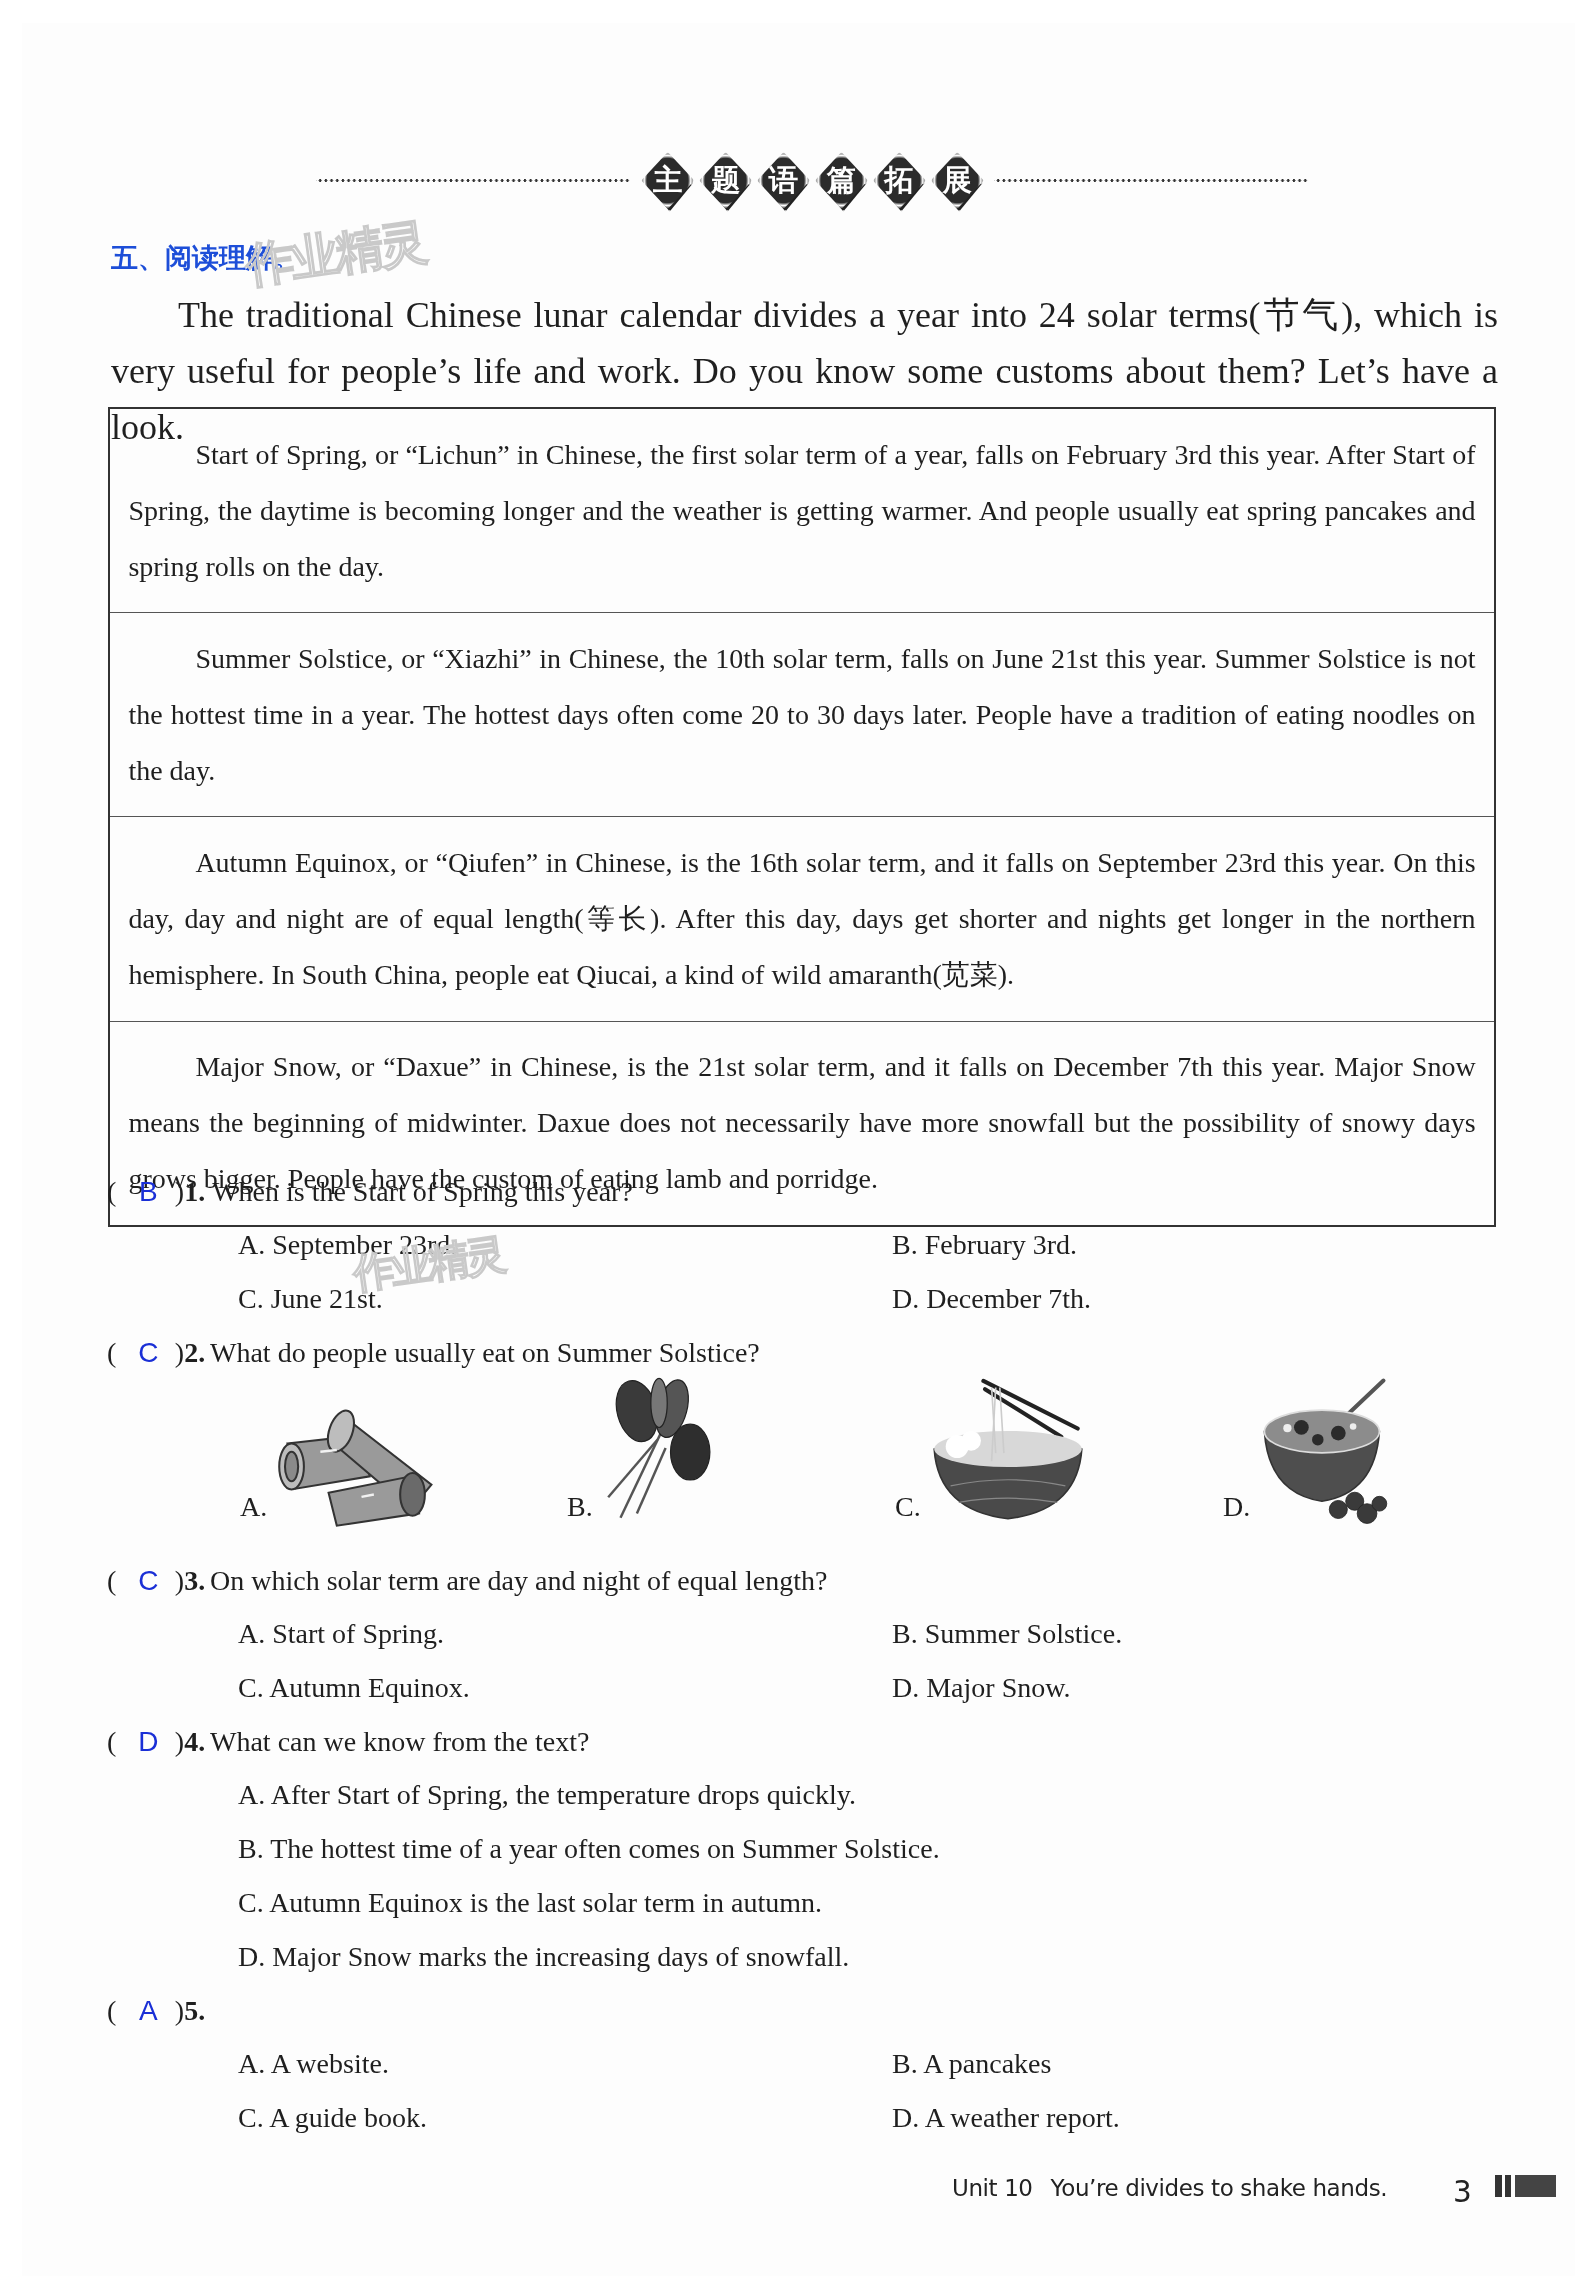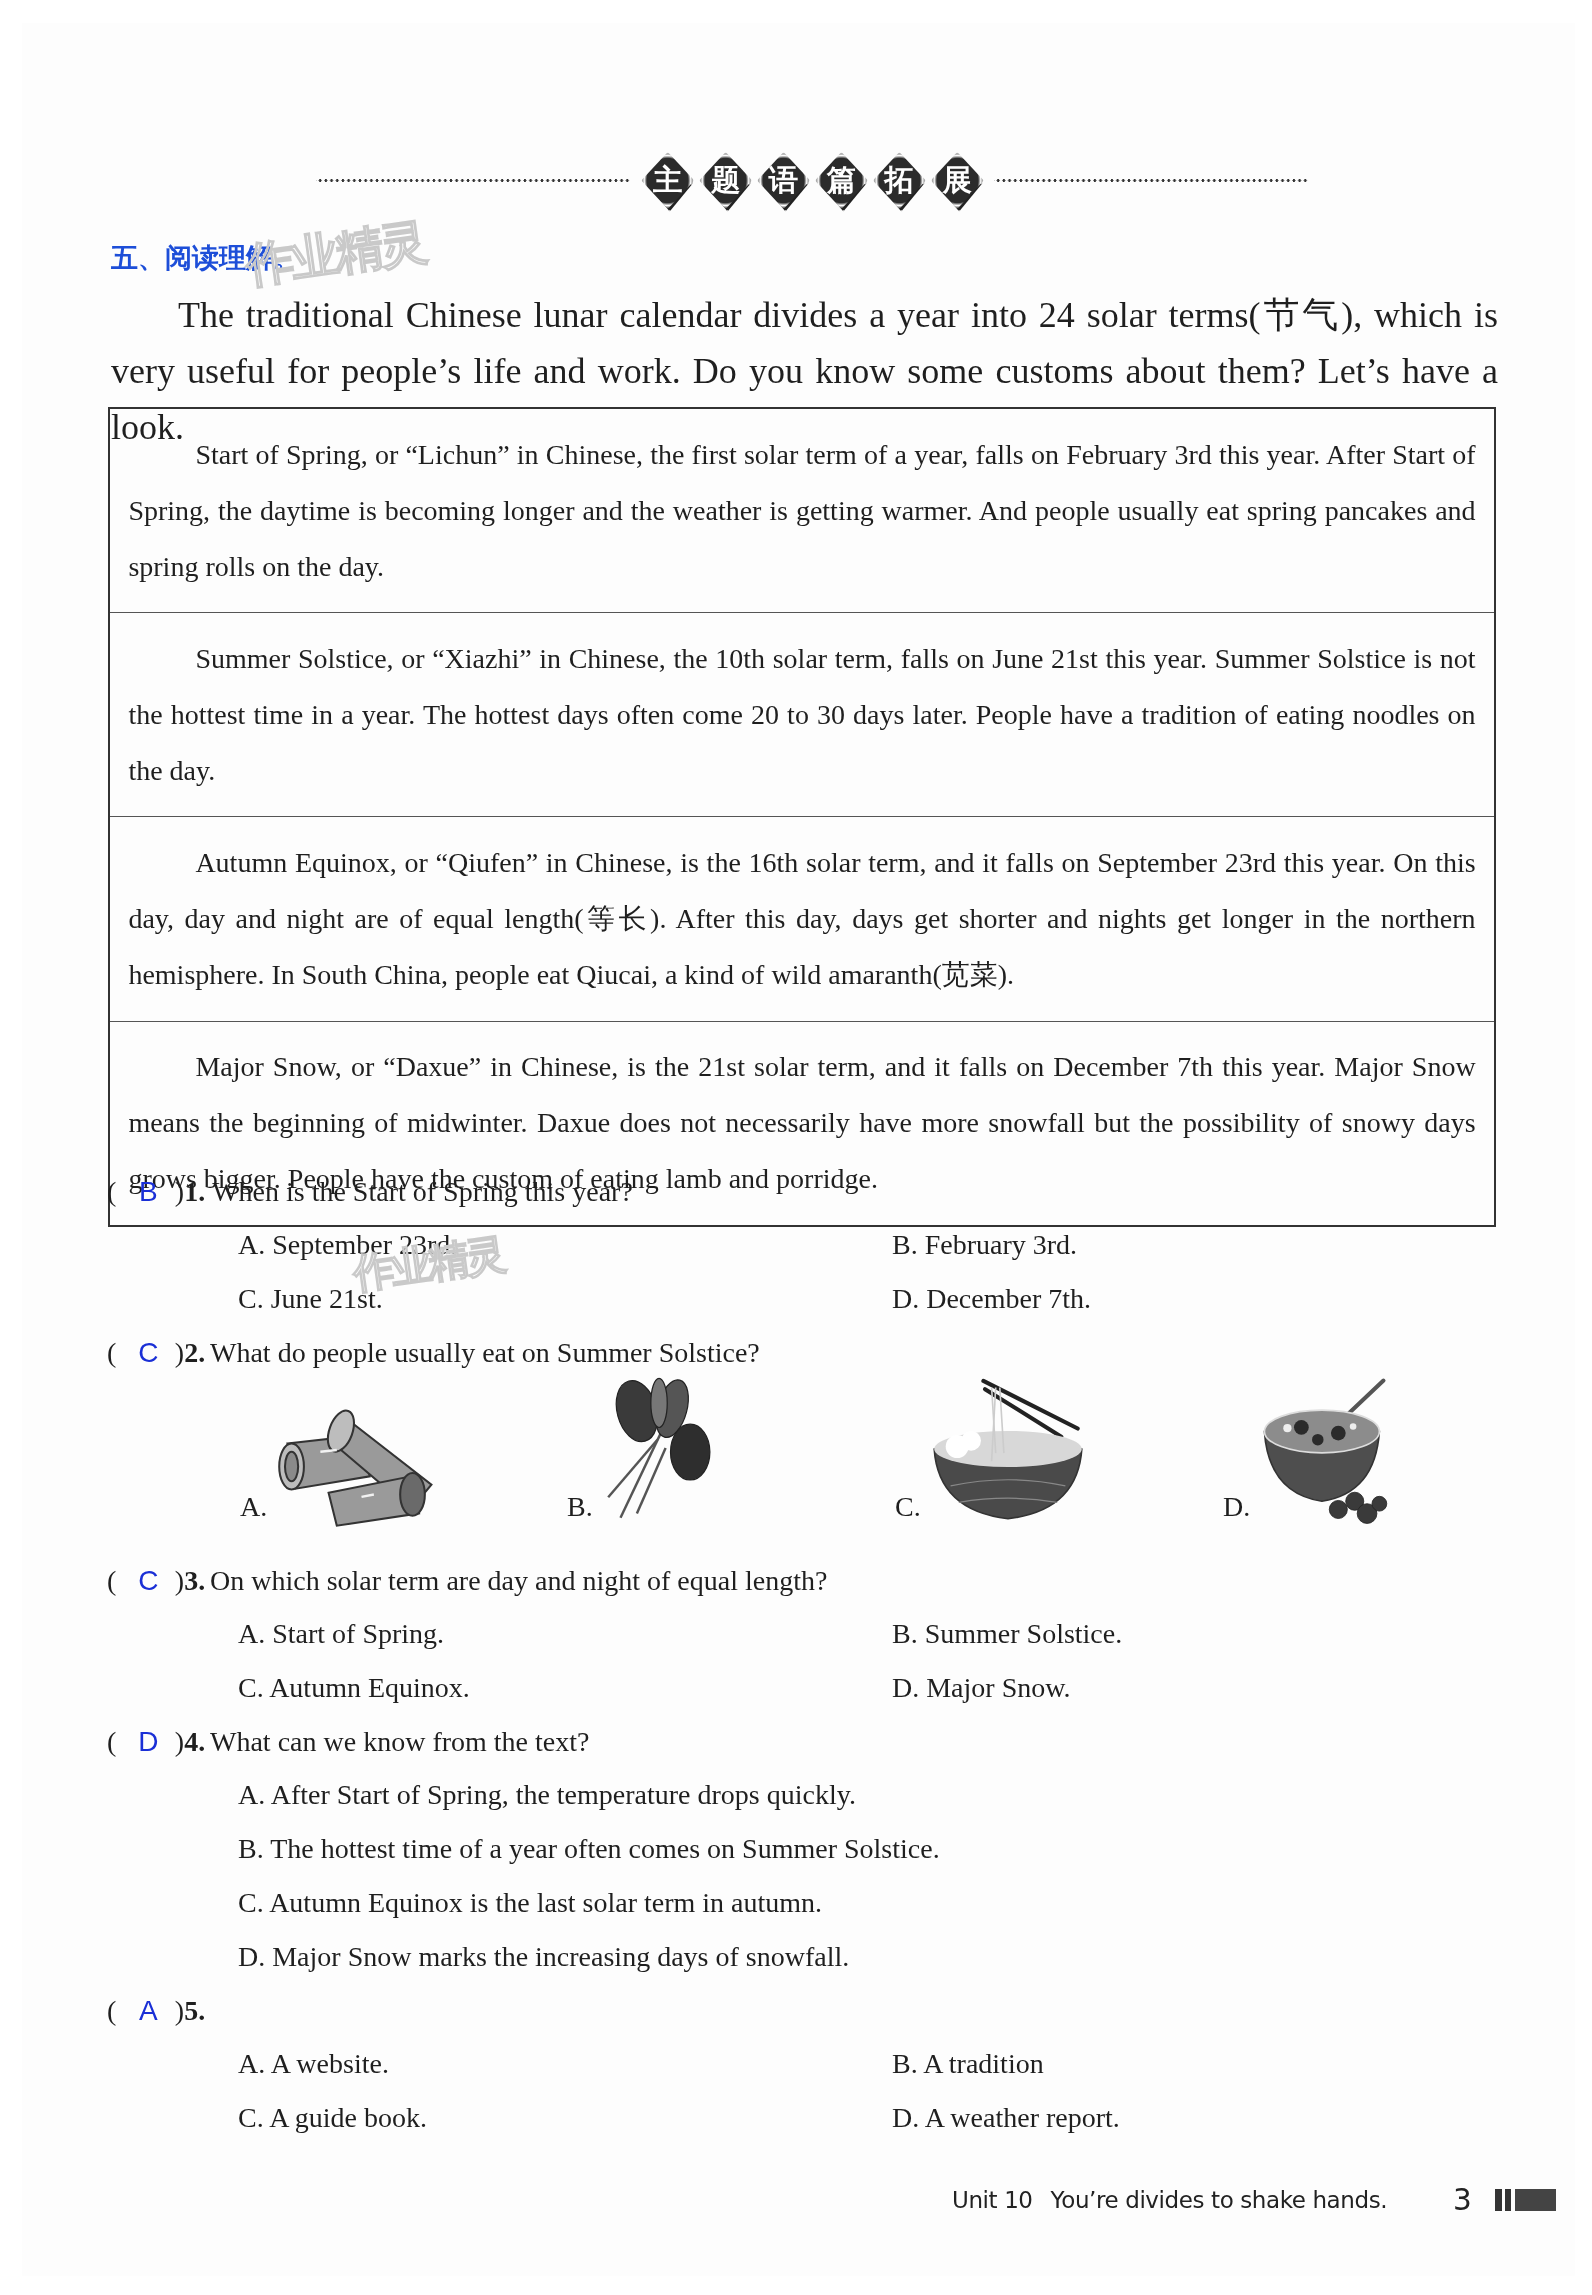--- a/index.html
+++ b/index.html
@@ -86,21 +86,21 @@
   .opt { height: 54px; line-height: 54px; }
 
   .pics { position: relative; height: 172px; margin-top: 3.3px; }
   .pic-opt { position: absolute; top: 0; height: 164px; }
   .pic-opt .lbl { position: absolute; bottom: 23px; left: 0; font-size: 28px; }
   .pic-opt svg { position: absolute; }
 
   .footer {
     position: absolute; left: 952px; top: 2175px; width: 640px; height: 49px;
     font-family: "DejaVu Sans", sans-serif; font-size: 23px; color: #222;
-    display: flex; align-items: center;
+    display: flex; align-items: flex-start;
   }
   .footer .unit { margin-right: 18px; letter-spacing: -0.4px; }
   .footer .title { letter-spacing: -0.4px; }
   .footer .pnum { position: absolute; left: 501px; font-size: 29.5px; }
   .footer .bars { position: absolute; left: 543px; display: flex; gap: 3.3px; align-items: center; }
   .footer .bars i { display: block; height: 22px; background: #333; }
 </style>
 </head>
 <body>
 
@@ -302,21 +302,21 @@
 
   <div class="q">
     <div class="q-stem">
       <span class="paren">(</span>
       <span class="answer" style="color: rgb(26, 47, 214);">A</span>
       <span>)</span>
       <span class="q-num">5.</span>
     </div>
     <div class="opts">
       <div class="opt">A. A website.</div>
-      <div class="opt">B. A tradition</div>
+      <div class="opt">B. A pancakes</div>
       <div class="opt">C. A guide book.</div>
       <div class="opt">D. A weather report.</div>
     </div>
   </div>
 </div>
 
 <div class="footer">
   <span class="unit">Unit 10</span>
   <span class="title">You’re divides to shake hands.</span>
   <span class="pnum">3</span>

